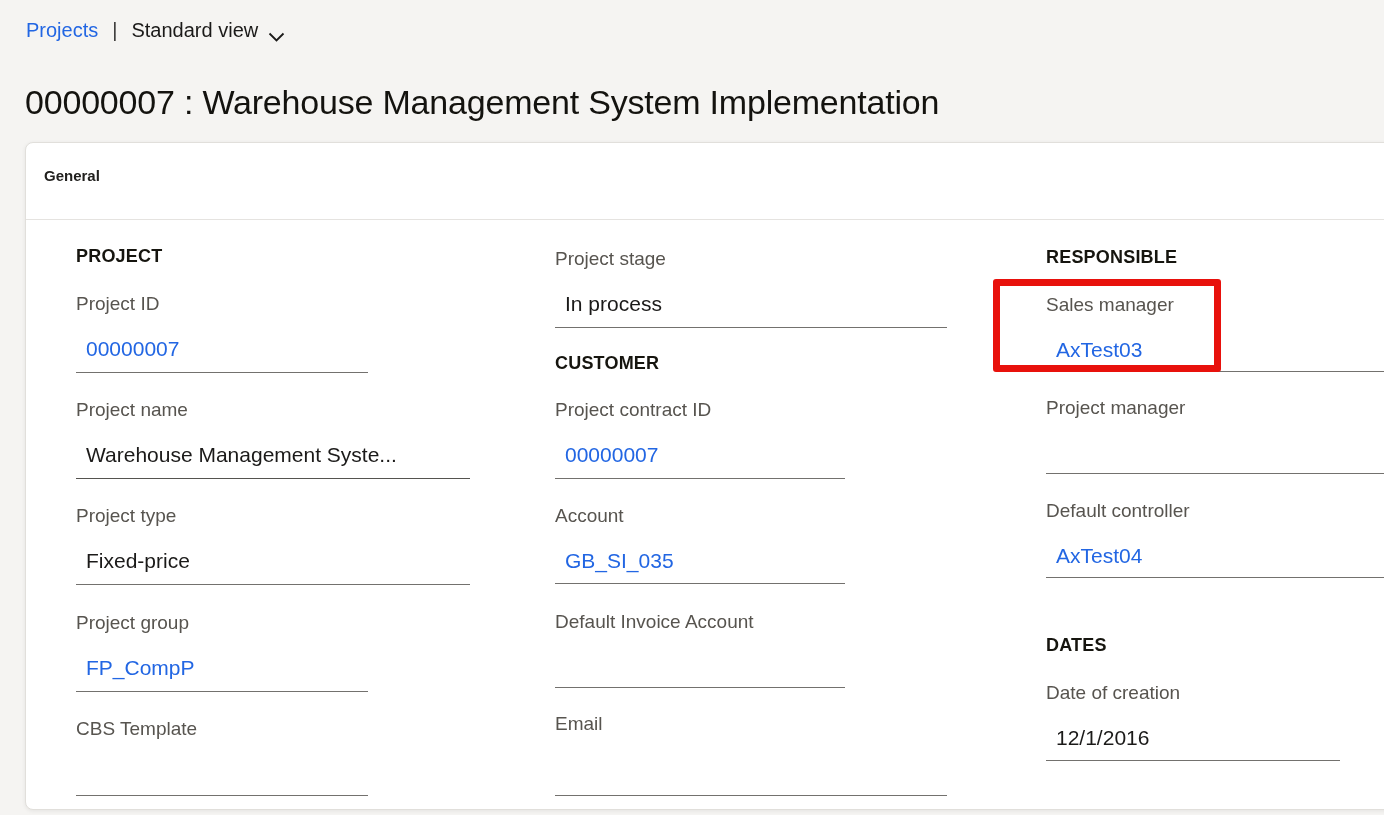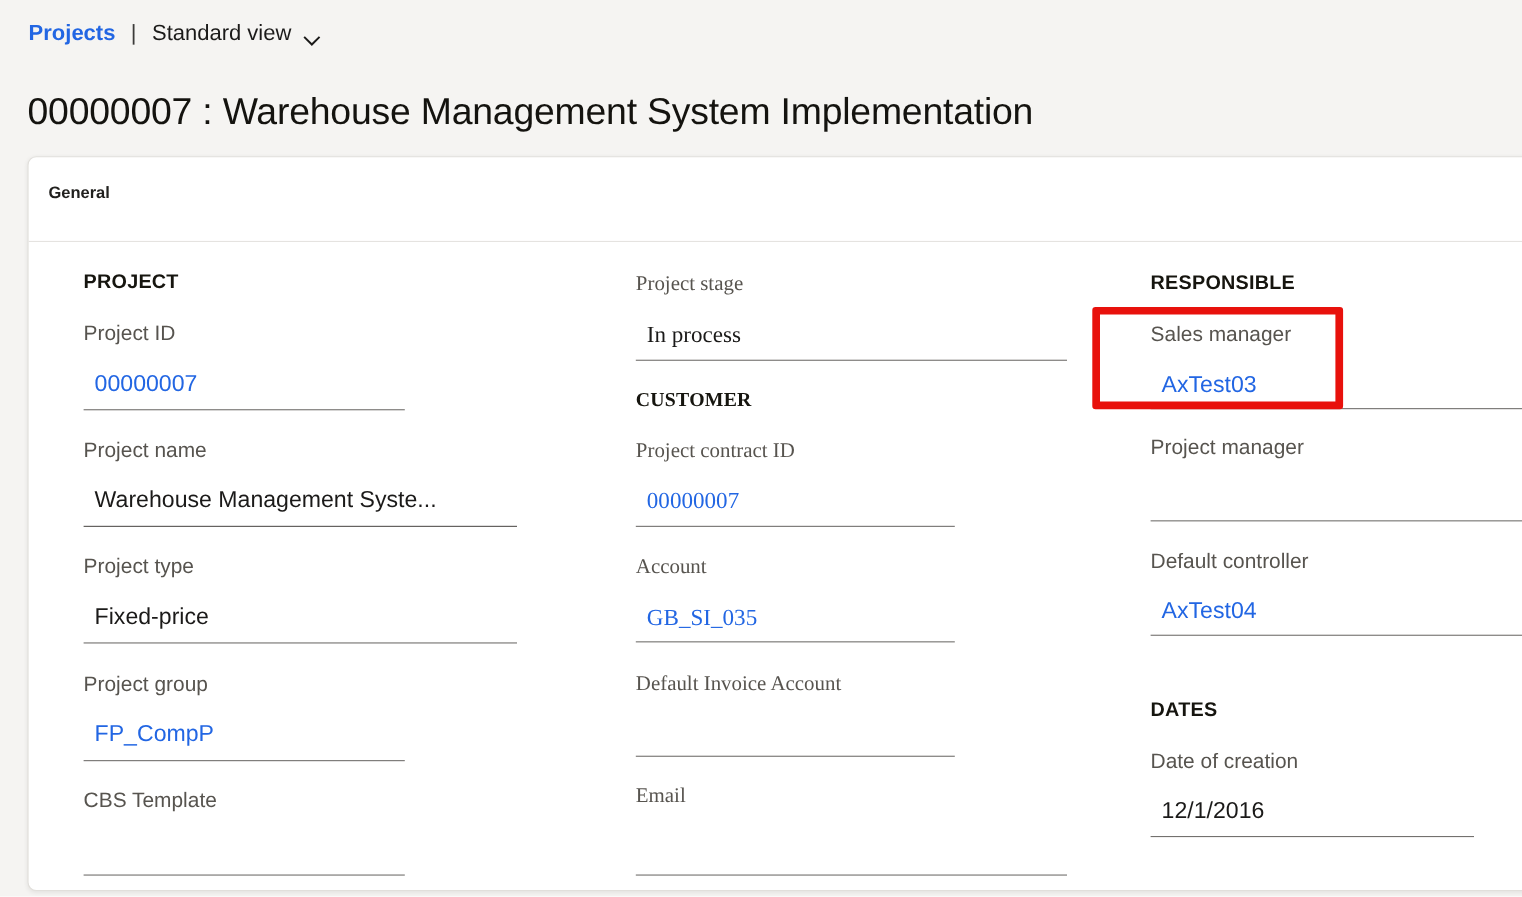--- a/index.html
+++ b/index.html
@@ -16,21 +16,21 @@
     font-family: "Liberation Sans", sans-serif;
     color: #1b1a19;
   }
 
   
   .breadcrumb {
     position: absolute; left: 26px; top: 17px;
     display: flex; align-items: center; gap: 14px;
     font-size: 20px; line-height: 26px;
   }
-  .crumb-link { color: var(--link-blue); cursor: pointer; font-weight: bold; }
+  .crumb-link { color: var(--link-blue); cursor: pointer; }
   .crumb-sep { color: #3b3a39; font-weight: 300; }
   .view-switch { display: flex; align-items: flex-end; gap: 10px; color: #1b1a19; cursor: pointer; }
   .chevron { display: inline-flex; margin-top: 3px; }
 
   
   .page-title {
     position: absolute; left: 25px; top: 60px;
     font-size: 34px; font-weight: 400; color: #14130f;
     letter-spacing: -0.2px; white-space: nowrap;
   }
@@ -48,21 +48,21 @@
     position: absolute; left: 18px; top: 24px;
     font-size: 15px; font-weight: 700; color: #21201e;
   }
   .card-divider {
     position: absolute; left: 0; right: 0; top: 76px;
     height: 1px; background: #e5e3e0;
   }
 
   .col { position: absolute; top: 0; bottom: 0; margin-left: 32px; }
   .col-1 { left: 18px;  width: 420px; }
-  .col-2 { left: 520px; width: 420px; font-family: Liberation Serif, serif; }
+  .col-2 { left: 497px; width: 420px; }
   .col-3 { left: 988px; right: 0; }
 
   .group-header {
     position: absolute; left: 0;
     font-size: 18px; font-weight: 700; color: #16150f;
     letter-spacing: 0.2px; white-space: nowrap;
   }
   .field-label {
     position: absolute; left: 0;
     font-size: 19px; color: #57544f; white-space: nowrap;

